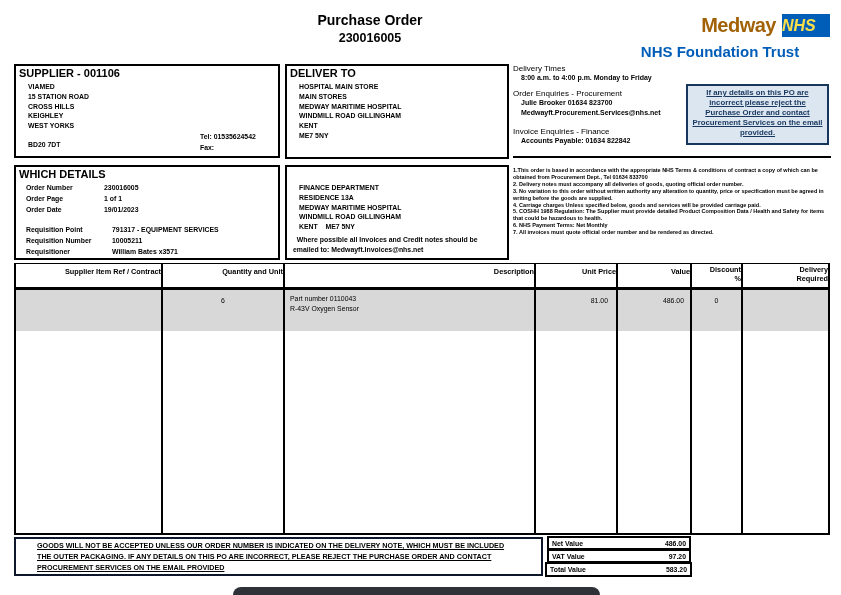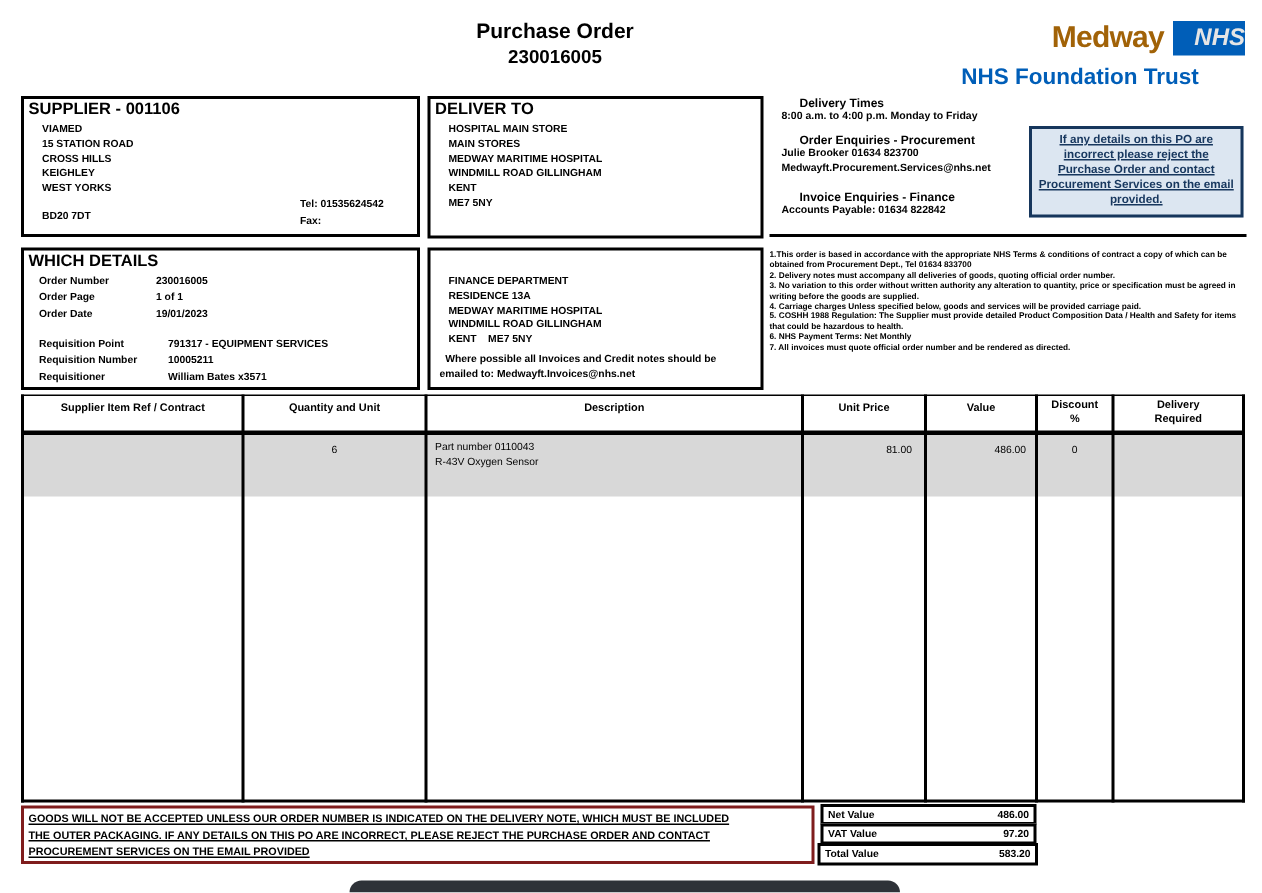--- a/index.html
+++ b/index.html
@@ -6,22 +6,22 @@
   body { background:#fff; font-family:"Liberation Sans", sans-serif; color:#000; }
   .page { position:relative; width:841px; height:595px; background:#fff; overflow:hidden; }
 
   
   .title-wrap { position:absolute; left:130px; top:12px; width:480px; text-align:center; }
   .po-title { font-size:14px; font-weight:bold; }
   .po-number { font-size:12.5px; font-weight:bold; margin-top:3px; }
   .logo-wrap { position:absolute; left:640px; top:14px; width:190px; }
   .logo-row { display:flex; justify-content:flex-end; align-items:center; gap:6px; }
   .logo-brand { font-size:20px; font-weight:bold; color:#a16207; letter-spacing:-0.5px; }
-  .nhs-box { display:inline-block; width:48px; height:23px; background:#005EB8; color:#e5e5e5;
-             font-style:italic; font-weight:bold; font-size:16px; text-align:right; line-height:23px; }
+  .nhs-box { display:inline-block; width:48px; height:23px; background:#005EB8; color:#fde047;
+             font-style:italic; font-weight:bold; font-size:16px; text-align:left; line-height:23px; }
   .logo-sub { margin-top:2px; text-align:center; font-size:15px; font-weight:bold; color:#005EB8; width:160px; margin-left:0; }
 
   
   .box { position:absolute; border:2px solid #000; background:#fff; }
   .supplier-box { left:14px; top:64px; width:266px; height:94px; }
   .deliver-box  { left:285px; top:64px; width:224px; height:95px; }
   .order-box    { left:14px; top:165px; width:266px; height:95px; }
   .invoice-box  { left:285px; top:165px; width:224px; height:95px; }
   .box-heading { font-size:11px; font-weight:bold; padding:1px 3px; }
   .addr { position:absolute; left:12px; top:16px; }
@@ -30,49 +30,49 @@
   .telfax { position:absolute; left:184px; top:65px; }
   .telfax div { font-size:6.9px; font-weight:bold; line-height:11px; }
 
   
   .od-row { position:absolute; font-size:6.9px; font-weight:bold; }
   .od-label { position:absolute; left:10px; white-space:nowrap; }
   .od-value { position:absolute; white-space:nowrap; }
 
   
   .inv-note { position:absolute; left:6px; font-size:6.9px; font-weight:bold; line-height:9.8px; white-space:pre; }
-  .c-head { position:absolute; font-size:8px; font-weight:bold; white-space:nowrap;margin-left:20px; }
+  .c-head { position:absolute; font-size:8px; font-weight:normal; white-space:nowrap; }
   .c-text { position:absolute; font-size:7px; font-weight:bold; white-space:nowrap; }
   .hline { position:absolute; background:#000; }
 
   
   .notice { position:absolute; left:686px; top:84px; width:143px; height:61px;
             background:#dce6f1; border:2px solid #16365c; color:#17375e;
             font-size:7.8px; font-weight:bold; text-decoration:underline;
             text-align:center; line-height:10px; padding:2px 4px; }
 
   
   .terms { position:absolute; left:513px; top:167px; width:318px; }
   .terms div { font-size:5.5px; font-weight:600; line-height:6.9px; }
 
   
   .vline { position:absolute; width:2px; background:#000; top:263px; height:272px; }
-  .th { position:absolute; top:267px; font-size:7.3px; font-weight:bold; text-align:center; line-height:9px; }
+  .th { position:absolute; top:267px; font-size:7.3px; font-weight:bold; text-align:right; line-height:9px; }
   .th2 { top:265px; }
   .gray-row { position:absolute; left:16px; top:290px; width:812px; height:41px; background:#d8d8d8; }
   .cell { position:absolute; font-size:6.9px; line-height:9.5px; }
 
   
   .total-row { position:absolute; border:2px solid #000; background:#fff; }
   .t-label { position:absolute; left:3px; top:2px; font-size:6.9px; font-weight:bold; }
   .t-value { position:absolute; right:3px; top:2px; font-size:6.9px; font-weight:bold; }
 
   
   .warning-box { position:absolute; left:14px; top:537px; width:529px; height:39px;
-                 border:2px solid #7f1d1d; padding:2px 3px; overflow:hidden; }
+                 border:2px solid #0f172a; padding:2px 21px; overflow:hidden; }
   .warning-box div { font-size:7.2px; font-weight:bold; text-decoration:underline;
                      white-space:nowrap; line-height:10.8px; }
 
   
   .bottom-bar { position:absolute; left:233px; top:587px; width:367px; height:8px;
                 background:#2e3238; border-radius:8px 8px 0 0; }
 </style>
 </head>
 <body>
 

